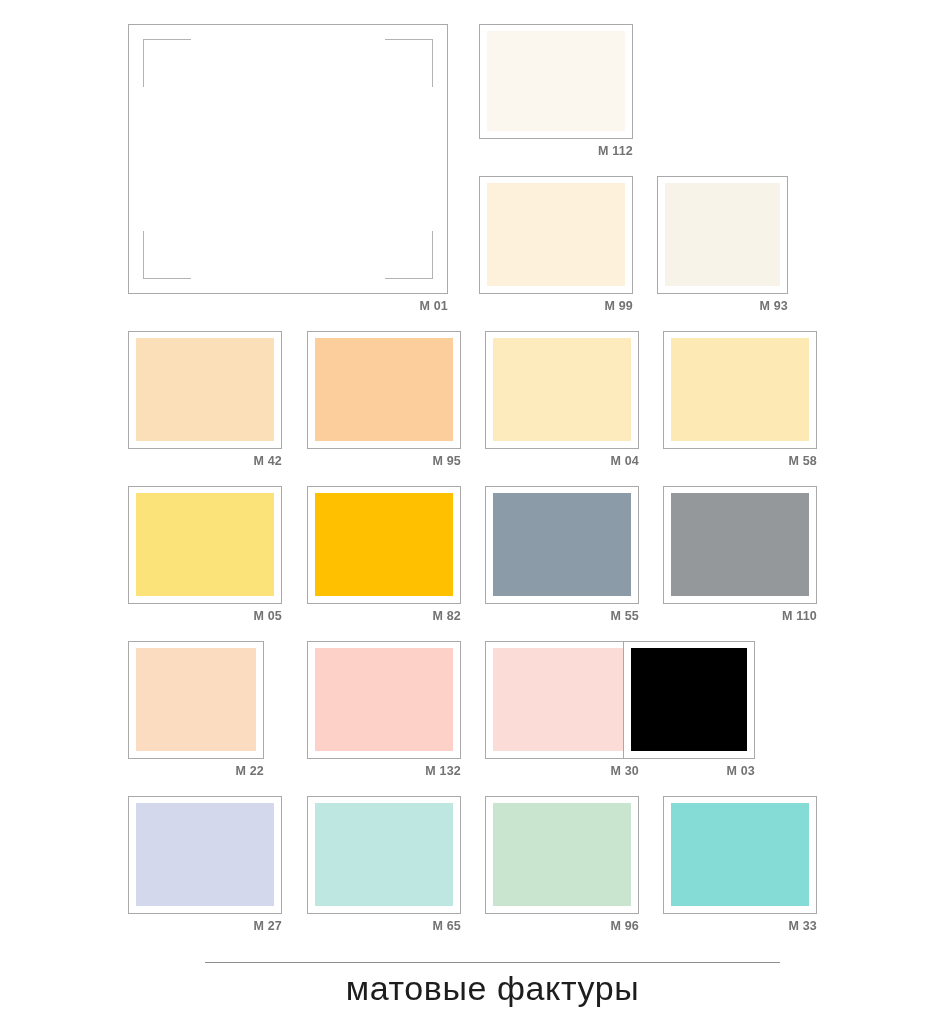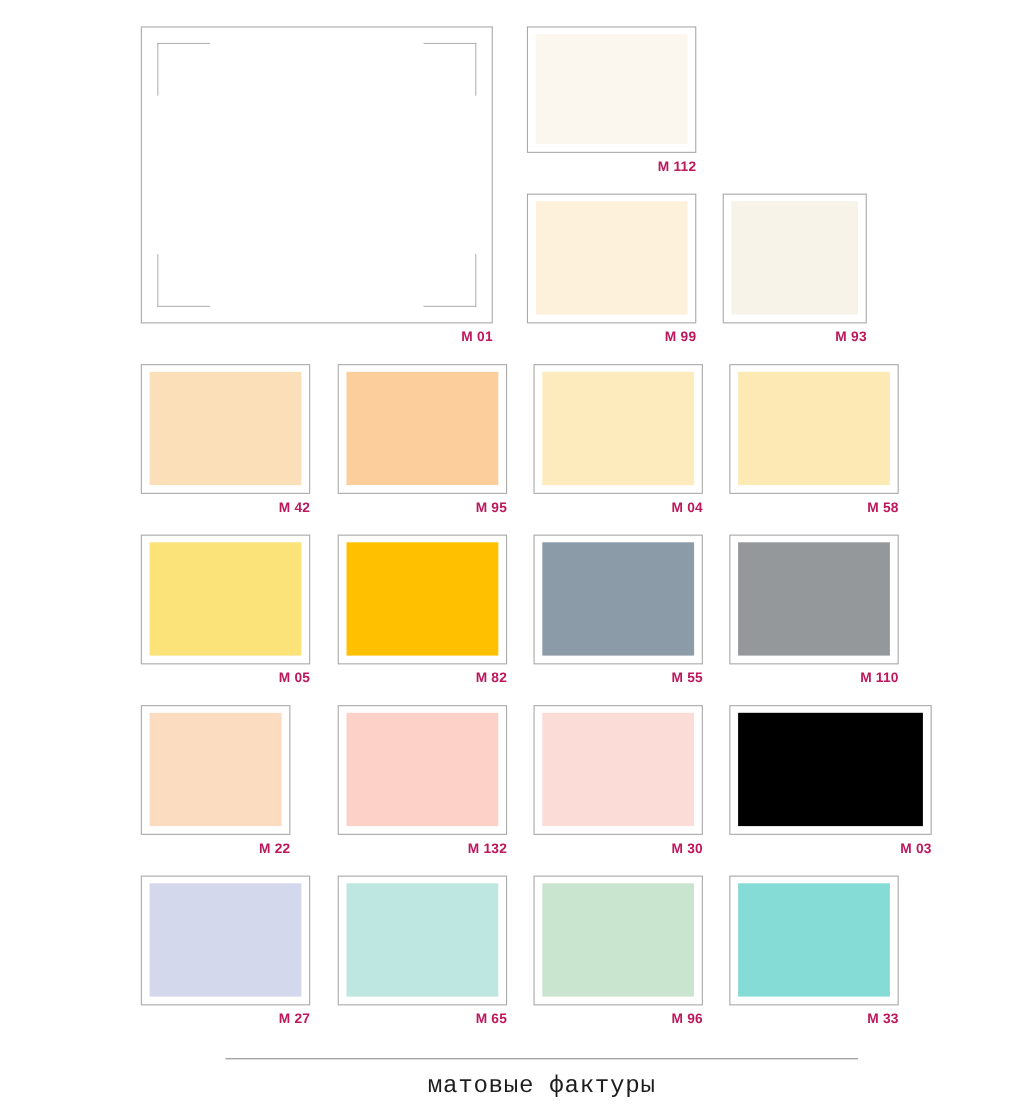--- a/index.html
+++ b/index.html
@@ -47,21 +47,21 @@
   .swatch-label {
     position: absolute;
     right: 0;
     bottom: 0;
     height: 20px;
     line-height: 20px;
     text-align: right;
     font-size: 12.5px;
     font-weight: bold;
     letter-spacing: 0.2px;
-    color: #be185d;
+    color: #737373;
     font-family: "Liberation Sans", "DejaVu Sans", sans-serif;
     white-space: nowrap;
   }
 
   
   .swatch.hero .swatch-frame {
     padding: 0;
     background: #ffffff;
   }
   .crop-corner {
@@ -83,25 +83,25 @@
     width: 575px;
     text-align: center;
   }
   .caption-rule {
     width: 100%;
     height: 1px;
     background: #8f8f8f;
     margin: 0 0 8px 0;
   }
   .caption-text {
-    font-size: 22px;
+    font-size: 34px;
     font-weight: normal;
     color: #1d1d1d;
     letter-spacing: 0.6px;
-    font-family: Liberation Mono, monospace;
+    font-family: Liberation Sans, sans-serif;
     line-height: 34px;
   }
 </style>
 </head>
 <body>
 
 <div class="sheet">
   <div id="swatch-layer">
       <div class="swatch hero" style="left: 128px; top: 24px; width: 320px; height: 292px;">
         <div class="swatch-frame">
@@ -189,21 +189,21 @@
           <div class="swatch-fill" style="background: rgb(253, 208, 200);"></div>
         </div>
         <div class="swatch-label">M 132</div>
       </div>
       <div class="swatch" style="left: 485px; top: 641px; width: 154px; height: 140px; text-decoration: underline;">
         <div class="swatch-frame">
           <div class="swatch-fill" style="background: rgb(252, 220, 215);"></div>
         </div>
         <div class="swatch-label">M 30</div>
       </div>
-      <div class="swatch" style="left: 663px; top: 641px; width: 184px; height: 140px;">
+      <div class="swatch" style="left: 623px; top: 641px; width: 132px; height: 140px;">
         <div class="swatch-frame">
           <div class="swatch-fill" style="background: rgb(0, 0, 0);"></div>
         </div>
         <div class="swatch-label">M 03</div>
       </div>
       <div class="swatch" style="left: 128px; top: 796px; width: 154px; height: 140px;">
         <div class="swatch-frame">
           <div class="swatch-fill" style="background: rgb(211, 216, 236);"></div>
         </div>
         <div class="swatch-label">M 27</div>

